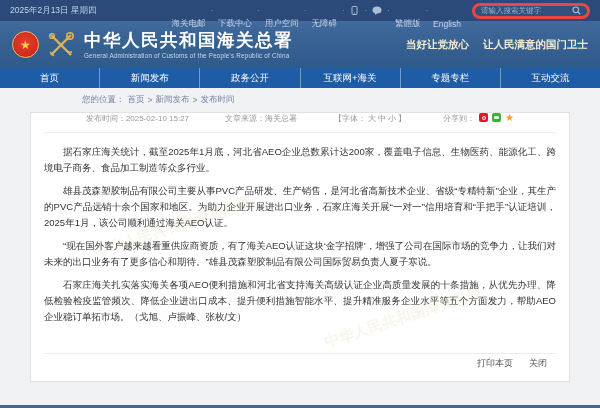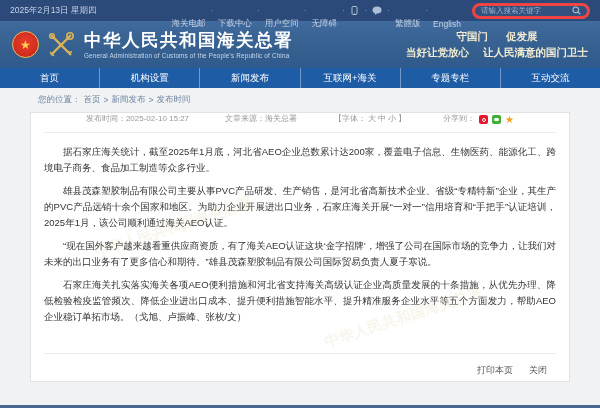--- a/index.html
+++ b/index.html
@@ -27,43 +27,43 @@
   .slogan { margin-left:auto; text-align:center; color:#f3ecd2; font-weight:bold; font-size:10.5px; line-height:1.5; white-space:nowrap; }
   .slogan .gap1 { display:inline-block; width:18px; }
   .slogan .gap2 { display:inline-block; width:14px; }
 
   
   .nav { height:20px; background:#1e5ca6; display:flex; align-items:stretch; }
   .nav-item { flex:1; display:flex; align-items:center; justify-content:center; color:#ffffff; font-size:9.5px; cursor:pointer; border-right:1px solid rgba(255,255,255,0.38); }
   .nav-item:last-child { border-right:none; }
 
   
-  .breadcrumb { height:24px; display:flex; align-items:center; padding:0 0 0 38px; font-size:8.5px; color:#6f86a3; gap:3px; }
+  .breadcrumb { height:24px; display:flex; align-items:center; padding:0 0 0 38px; font-size:8.5px; color:#6f86a3; gap:3px;margin-left:44px; }
   .crumb-link { color:#6f86a3; cursor:pointer; }
 
   
   .card { position:relative; margin:0 30px; height:270px; background:#ffffff; border:1px solid #e2e2e2; padding:0 13px; overflow:hidden; }
   .watermark { position:absolute; color:rgba(190,160,70,0.10); font-size:15px; font-weight:bold; white-space:nowrap; transform:rotate(-18deg); pointer-events:none; }
   .wm1 { top:105px; left:60px; }
   .wm2 { top:195px; left:290px; }
   .article-title { margin-top:17px; text-align:center; font-size:15px; font-weight:bold; color:#3d3d3d; letter-spacing:0.5px; }
   .meta { display:flex; justify-content:center; align-items:center; gap:36px; font-size:8px; color:#999; }
   .meta .font-sizes span { margin:0 1px; cursor:pointer;text-align:right; }
-  .share { display:flex; align-items:flex-end; gap:4px; }
+  .share { display:flex; align-items:flex-start; gap:4px; }
   .share-ic { width:9px; height:9px; border-radius:2px; display:inline-flex; align-items:center; justify-content:center; }
   .ic-weibo { background:#e6162d; }
   .ic-weibo i { width:4px; height:4px; border:1px solid #fff; border-radius:50%; display:block; }
   .ic-wechat { background:#3eb135; }
   .ic-wechat i { width:5px; height:3.5px; background:#fff; border-radius:2px; display:block; }
   .ic-star { background:transparent; color:#f0a020; font-size:10px; font-style:normal; }
   .meta-divider { margin-top:8px; border-top:1px solid #ececec; }
   .article-body { padding-top:4px; font-family:Liberation Sans, sans-serif; font-size:9.5px; color:#333; line-height:1.68; text-align:justify; }
   .article-body p { text-indent:2em; margin-top:7px; }
   .actions-divider { position:absolute; left:13px; right:13px; bottom:27px; border-top:1px solid #ececec; }
-  .actions { position:absolute; right:22px; bottom:4px; display:flex; gap:16px; font-size:9px; color:#555; }
+  .actions { position:absolute; right:22px; bottom:11px; display:flex; gap:16px; font-size:9px; color:#555; }
   .actions span { cursor:pointer; }
 
   
   .footer-line { position:absolute; left:0; right:0; bottom:0; height:3px; background:#4a6691; }
 </style>
 </head>
 <body>
 
 <div class="topbar">
   <span class="topbar-date">2025年2月13日 星期四</span>
@@ -112,32 +112,29 @@
     <circle cx="6" cy="6" r="2.4" fill="none" stroke="#d9b457" stroke-width="1.4"></circle>
     <line x1="22" y1="22" x2="26" y2="22" stroke="#d9b457" stroke-width="1.6"></line>
     <line x1="4" y1="22" x2="8" y2="26" stroke="#d9b457" stroke-width="1.4"></line>
   </svg>
   <div class="titles">
     <div class="site-title">中华人民共和国海关总署</div>
     <div class="site-subtitle">General Administration of Customs of the People's Republic of China</div>
   </div>
   <div class="slogan">
     <div>
-      <span>守国门</span><span class="gap1"></span><span>促发展</span>
-    </div>
-    <div>
       <span>当好让党放心</span><span class="gap2"></span><span>让人民满意的国门卫士</span>
     </div>
   </div>
 </div>
 
 <div class="nav">
   <div class="nav-item">首页</div>
-  <div class="nav-item">机构设置</div>
   <div class="nav-item">新闻发布</div>
+  <div class="nav-item">政务公开</div>
   <div class="nav-item">互联网+海关</div>
   <div class="nav-item">专题专栏</div>
   <div class="nav-item">互动交流</div>
 </div>
 
 <div class="breadcrumb">
   <span>您的位置：</span>
   <span class="crumb-link">首页</span>
   <span>&gt;</span>
   <span class="crumb-link">新闻发布</span>

